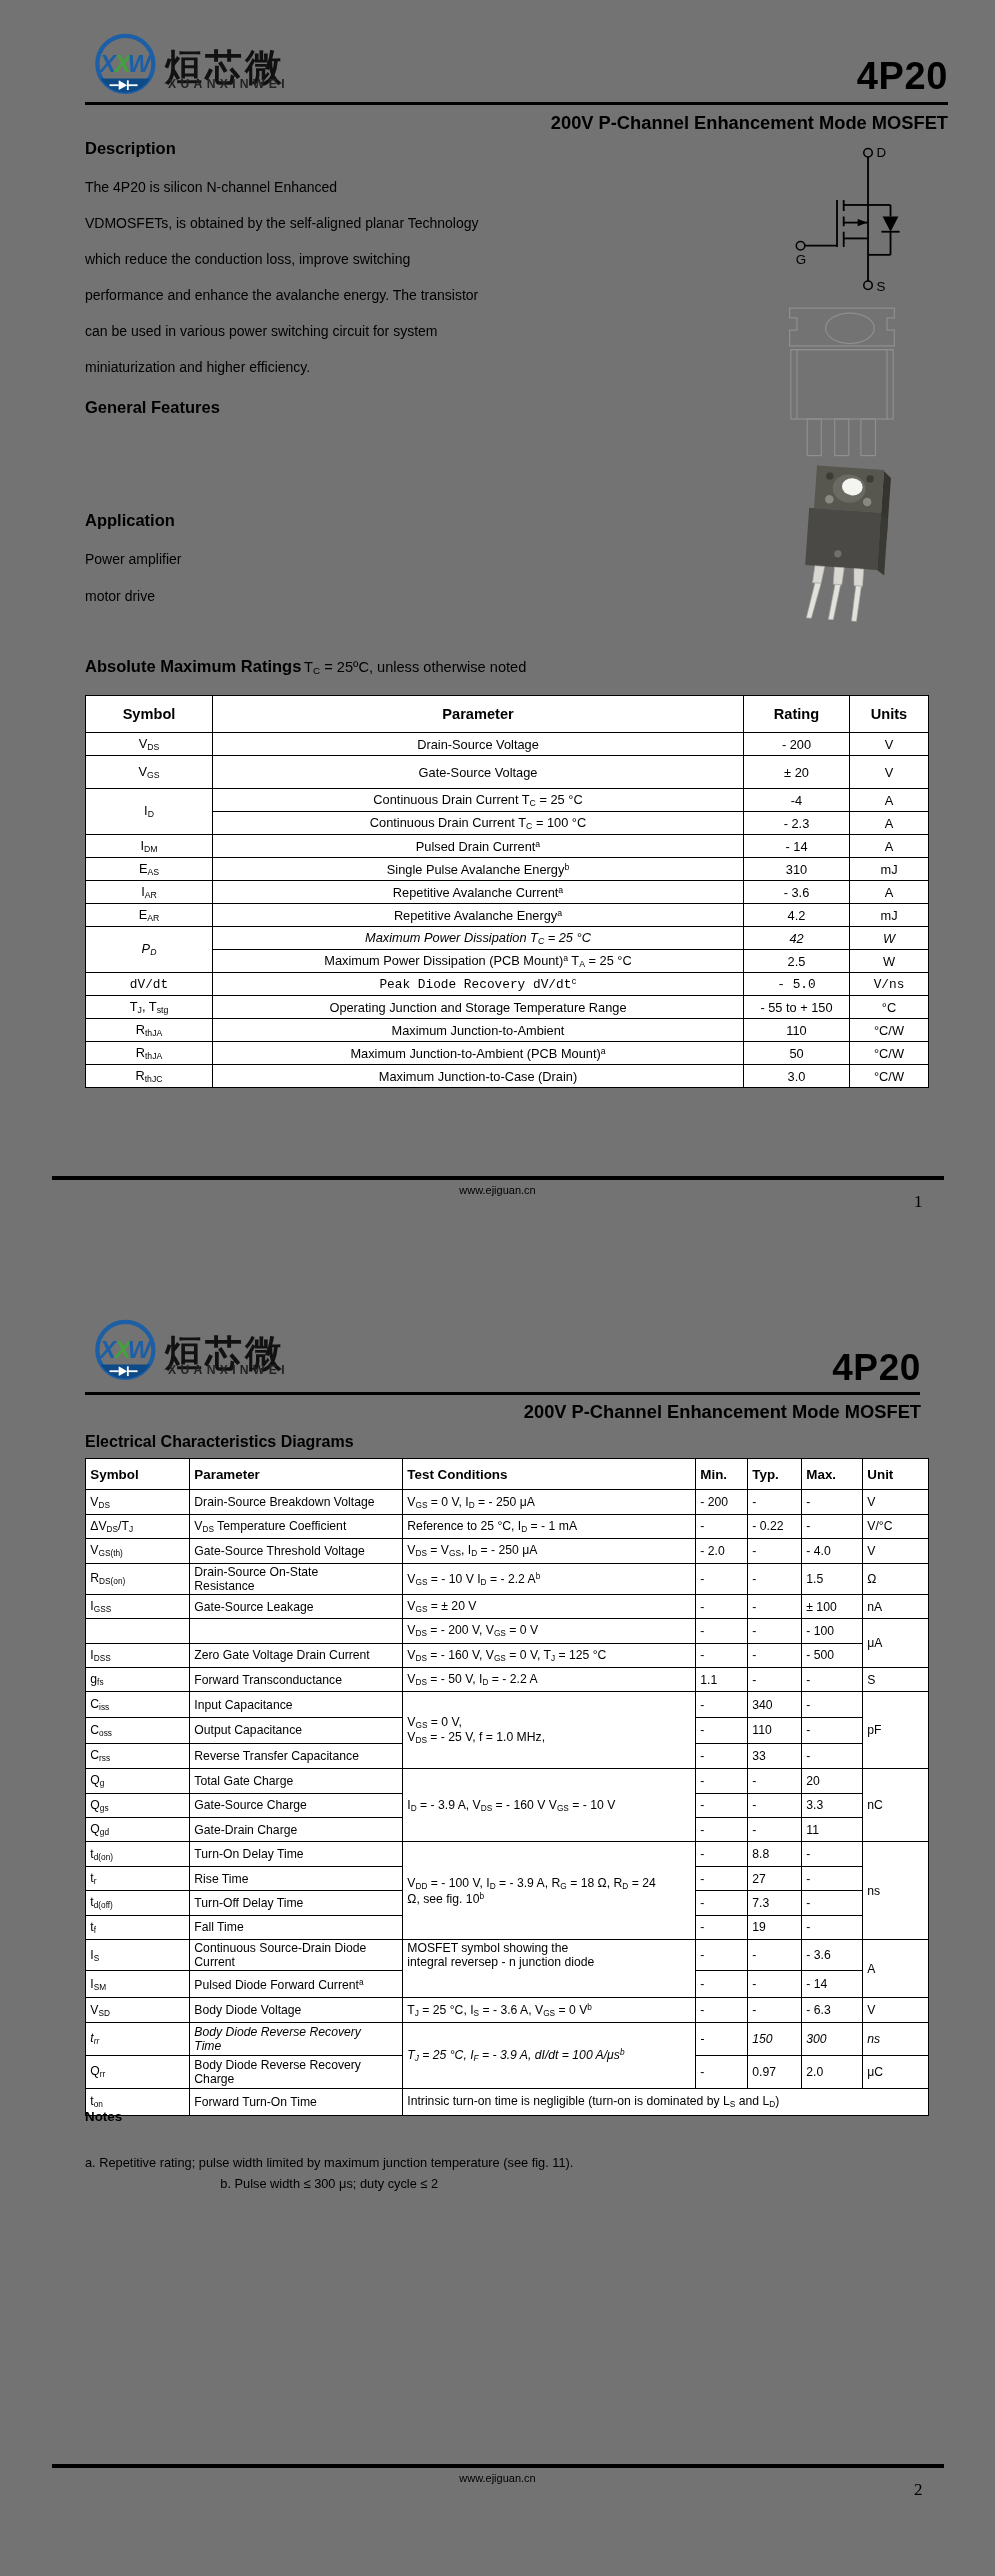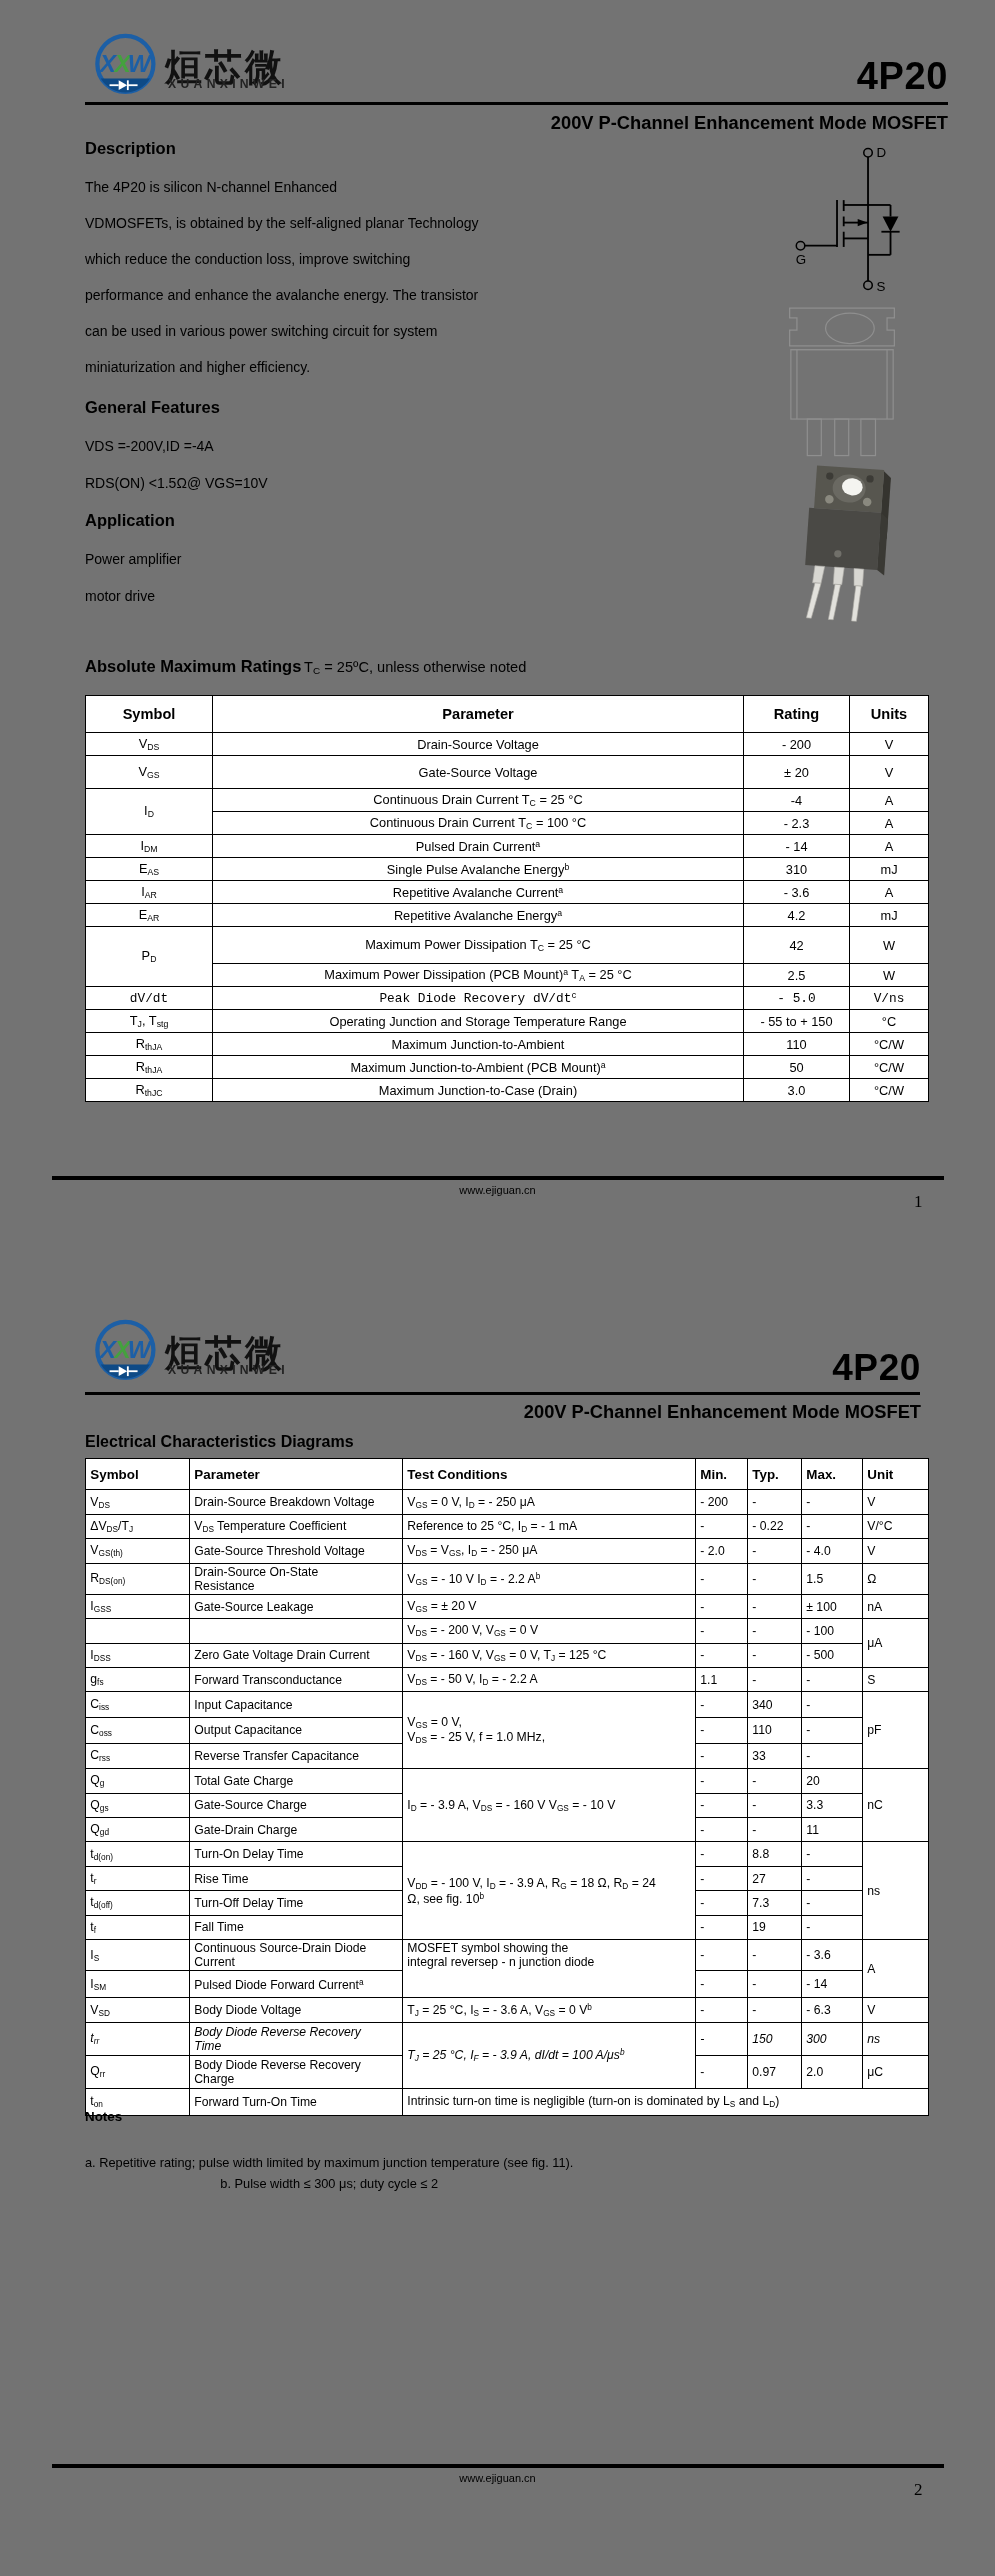--- a/index.html
+++ b/index.html
@@ -67,24 +67,20 @@
     <div class="abs lines" style="left:85px;top:179px;">
         <div>The    4P20   is silicon N-channel Enhanced</div>
         <div>VDMOSFETs, is obtained by the self-aligned planar Technology</div>
         <div>which reduce the conduction loss, improve switching</div>
         <div>performance and enhance the avalanche energy. The transistor</div>
         <div>can be used in various power switching circuit for system</div>
         <div>miniaturization and higher efficiency.</div>
       </div>
 
     <div class="abs h1" style="left:85px;top:398px;">General Features</div>
-    <div class="abs lines tight" style="left:85px;top:438px;">
-        <div>VDS =-200V,ID =-4A</div>
-        <div>RDS(ON) &lt;1.5Ω@ VGS=10V</div>
-      </div>
 
     <div class="abs h1" style="left:85px;top:511px;">Application</div>
     <div class="abs lines tight" style="left:85px;top:551px;">
         <div>Power amplifier</div>
         <div>motor drive</div>
       </div>
 
     <svg class="abs" style="left:775px;top:142px;" width="152" height="160" viewBox="0 0 250 262">
       <g stroke="#000" stroke-width="3" fill="none">
         <circle cx="153" cy="17" r="7" stroke-width="2.5"></circle>
@@ -209,21 +205,21 @@
             <td>Repetitive Avalanche Current<sup>a</sup></td>
             <td>- 3.6</td>
             <td>A</td>
           </tr>
           <tr style="height: 23px;">
             <td>E<sub>AR</sub></td>
             <td>Repetitive Avalanche Energy<sup>a</sup></td>
             <td>4.2</td>
             <td>mJ</td>
           </tr>
-          <tr style="height: 37px;">
+          <tr style="height: 23px; font-style: italic;">
             <td rowspan="2">P<sub>D</sub></td>
             <td>Maximum Power Dissipation T<sub>C</sub> = 25 °C</td>
             <td>42</td>
             <td>W</td>
           </tr>
           <tr style="height: 23px;">
             <td>Maximum Power Dissipation (PCB Mount)<sup>a</sup> T<sub>A</sub> = 25 °C</td>
             <td>2.5</td>
             <td>W</td>
           </tr>

